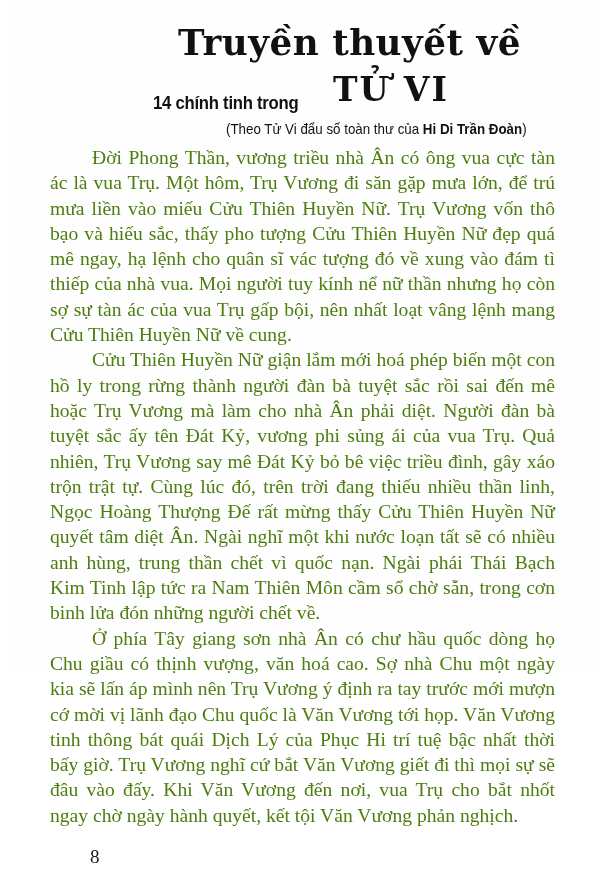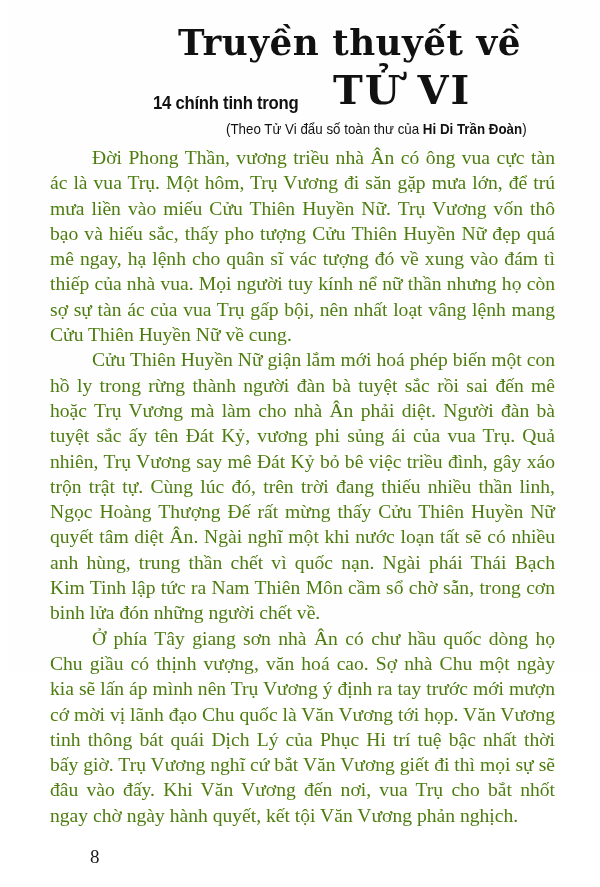--- a/index.html
+++ b/index.html
@@ -51,21 +51,21 @@
       transform: scaleX(0.88);
       transform-origin: left top;
       letter-spacing: -0.3px;
     }
     .title-big {
       position: absolute;
       left: 180px;
       top: 0;
       font-family: "DejaVu Serif", serif;
       font-weight: bold;
-      font-size: 40px;
+      font-size: 33px;
       color: #111;
       letter-spacing: 2px;
       line-height: 56px;
     }
     .source-note {
       position: absolute;
       left: 218px;
       top: 121px;
       font-family: "Liberation Sans", sans-serif;
       font-size: 14.5px;

